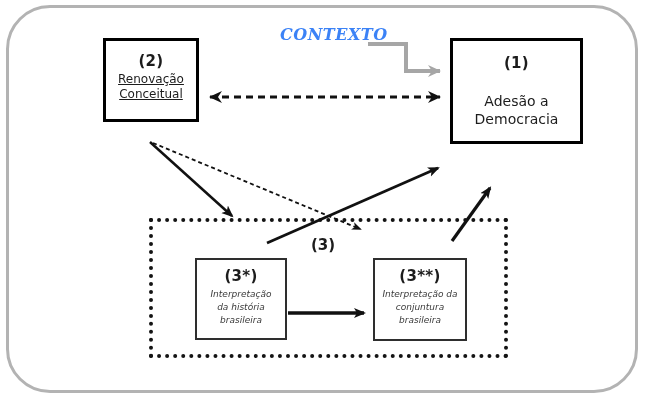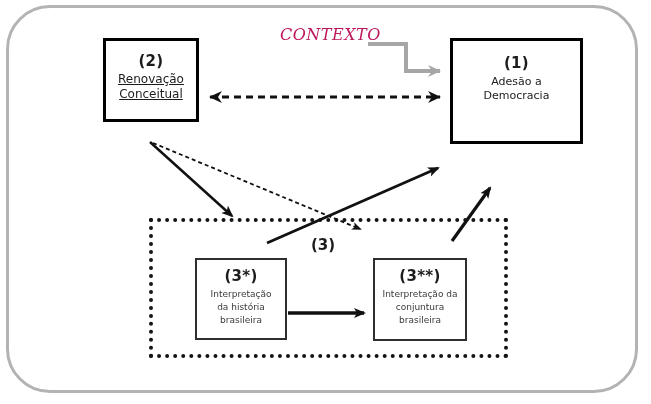--- a/index.html
+++ b/index.html
@@ -54,29 +54,29 @@
     left: 103px; top: 38px;
     width: 96px; height: 84px;
     padding-top: 11px;
   }
   .node-box2 .node-label { font-size: 12px; margin-top: 2px; text-decoration: underline; }
   .node-box1 {
     left: 450px; top: 38px;
     width: 133px; height: 106px;
     padding-top: 13px;
   }
-  .node-box1 .node-label { font-size: 11px; margin-top: 3px; }
+  .node-box1 .node-label { font-size: 14px; margin-top: 21px; }
   .context-label {
     position: absolute;
     left: 280px; top: 25px;
     font-family: "DejaVu Serif", "Liberation Serif", serif;
     font-style: italic;
-    font-weight: normal;
+    font-weight: bold;
     font-size: 16px;
-    color: #be185d;
+    color: #3b82f6;
     letter-spacing: 0.5px;
   }
   .group-container {
     position: absolute;
     left: 149px; top: 218px;
     width: 359px; height: 140px;
     border: 4px dotted #141414;
     box-sizing: border-box;
     background: transparent;
   }
@@ -96,21 +96,21 @@
     left: 195px; top: 258px;
     width: 92px; height: 82px;
     padding-top: 7px;
   }
   .node-box3b {
     left: 373px; top: 258px;
     width: 94px; height: 83px;
     padding-top: 7px;
   }
   .node-inner .node-id { font-size: 15px; font-weight: 700; }
-  .node-inner .node-label { font-size: 9px; color: #3a3a3a; margin-top: 3px; line-height: 1.45; }
+  .node-inner .node-label { font-size: 9px; color: #3a3a3a; margin-top: 3px; line-height: 1.45; font-style: italic; }
 </style>
 </head>
 <body>
 
 <div class="canvas">
 
   <div class="outer-frame"></div>
 
   <div class="node node-box2">
     <div class="node-id">(2)</div>

